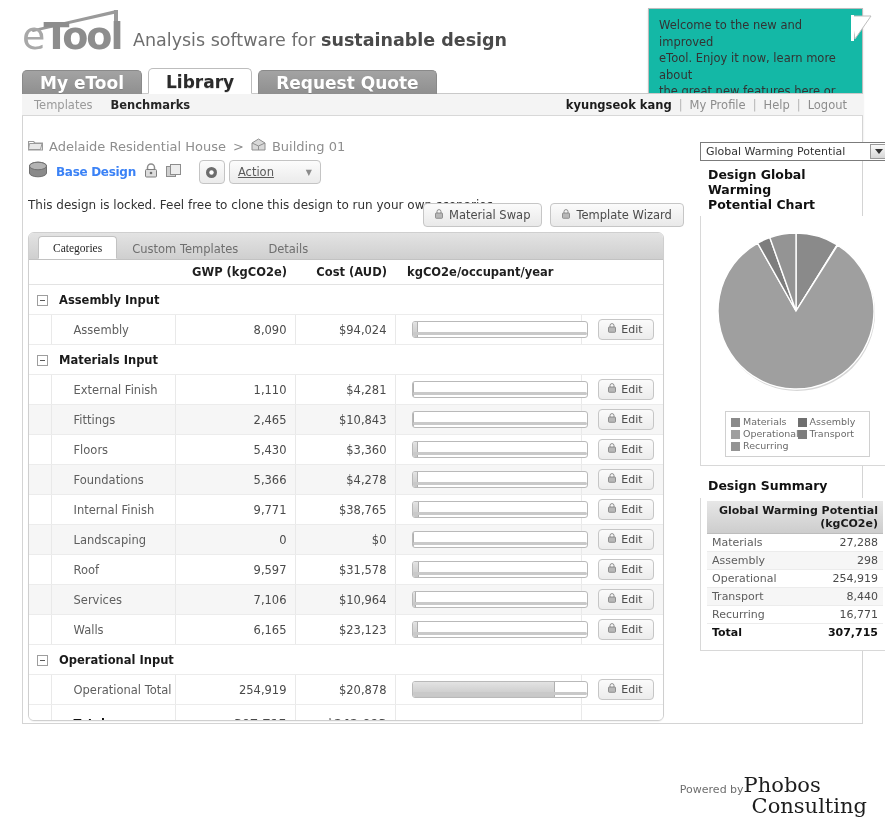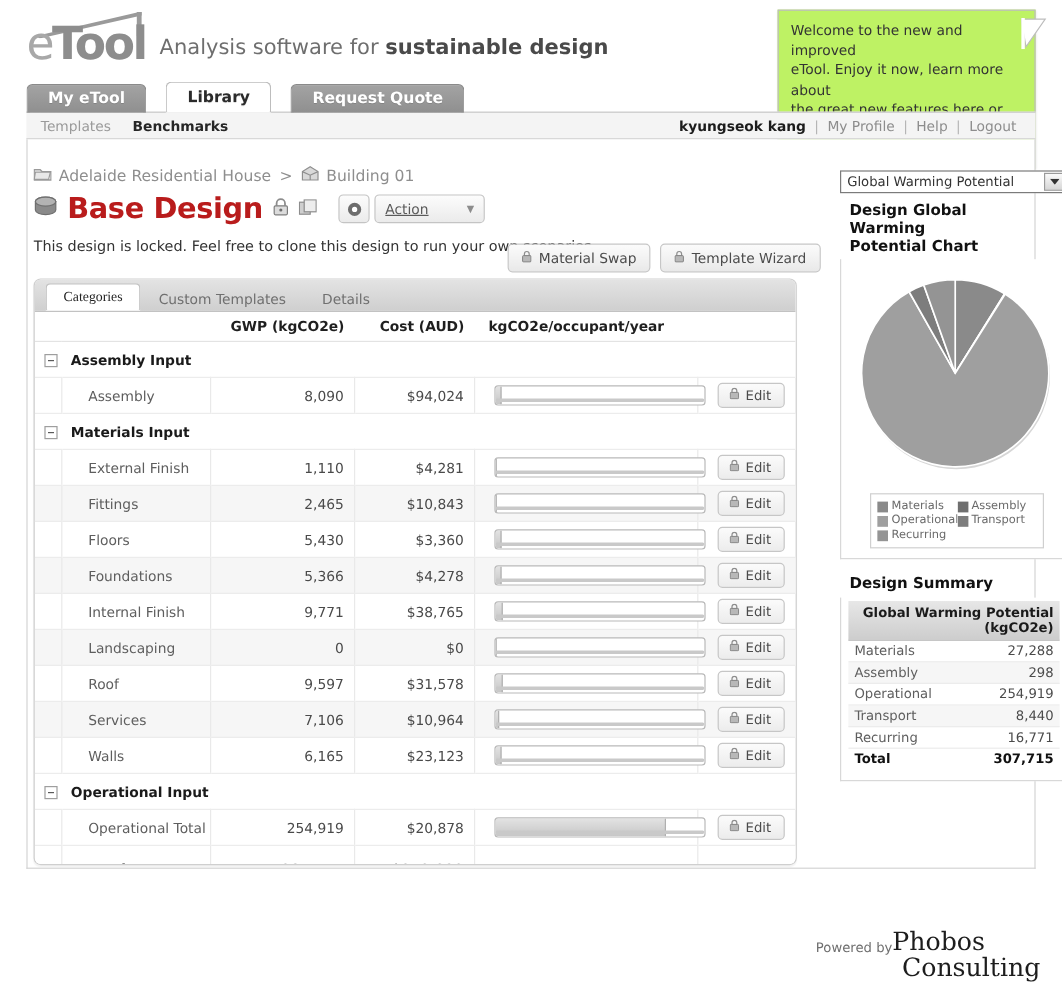--- a/index.html
+++ b/index.html
@@ -36,42 +36,42 @@
   .tagline {
     position:absolute; left:133px; top:30px;
     font-size:17.5px; color:#6e6e6e;
     font-family:"DejaVu Sans","Liberation Sans",sans-serif;
   }
   .tagline b { color:#4a4a4a; font-weight:bold; }
 
   
   .notify {
     position:absolute; left:648px; top:8px; width:215px;
-    border:1px solid #bdbdbd; background:#bef264;
+    border:1px solid #bdbdbd; background:#14b8a6;
     padding:8px 10px 7px 10px;
     font-size:11.5px; line-height:16.5px; color:#333;
     box-shadow: 0 1px 2px rgba(0,0,0,.12);
   }
   .notify a { color:#333; text-decoration:underline; }
   .notify .tail {
     position:absolute; right:-11px; top:6px; width:22px; height:26px;
   }
 
   
   .topnav {
     position:absolute; left:22px; top:68px;
     height:26px;
     display:flex; align-items:flex-end;
     z-index:3;
   }
   .topnav .tab {
     height:24px; line-height:24px;
     padding:0 17px;
-    margin-right:16px;
-    font-size:13px; font-weight:bold;
+    margin-right:6px;
+    font-size:17px; font-weight:bold;
     color:#ffffff;
     background: linear-gradient(#a3a3a3,#8f8f8f);
     border:1px solid #8a8a8a; border-bottom:none;
     border-radius:5px 5px 0 0;
     cursor:pointer;
     text-shadow: 0 1px 0 rgba(0,0,0,.12);
   }
   .topnav .tab.active {
     background:#ffffff;
     color:#2b2b2b;
@@ -116,21 +116,21 @@
   .breadcrumb .gt { margin:0 7px; color:#8e8e8e; }
   .breadcrumb a { color:#8e8e8e; text-decoration:none; cursor:pointer; }
 
   
   .titlerow {
     position:absolute; left:28px; top:160px;
     display:flex; align-items:center; z-index:5;
   }
   .titlerow .cube { margin-right:8px; }
   .titlerow h1 {
-    margin:0; font-size:24px; font-weight:bold; color:#b91c1c;
+    margin:0; font-size:12px; font-weight:bold; color:#3b82f6;
     font-family:"DejaVu Sans","Liberation Sans",sans-serif;
     letter-spacing:-0.3px;
   }
   .titlerow .mini-ico { margin-left:8px; }
   .circle-btn {
     margin-left:18px; width:26px; height:24px;
     border:1px solid #c4c4c4; border-radius:4px;
     background:linear-gradient(#fcfcfc,#ebebeb);
     display:flex; align-items:center; justify-content:center;
     cursor:pointer;

